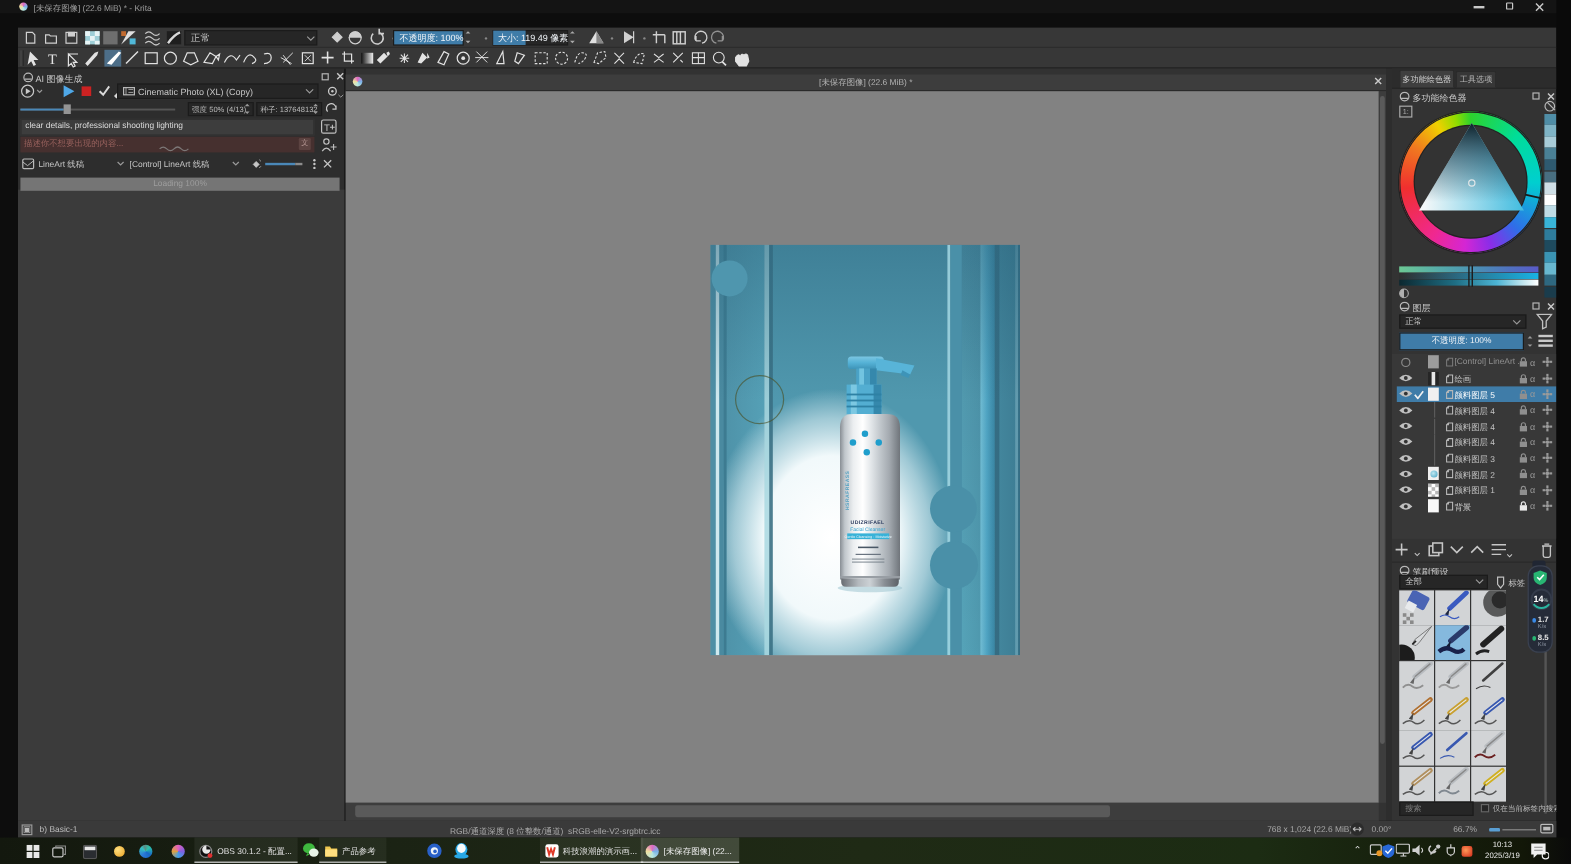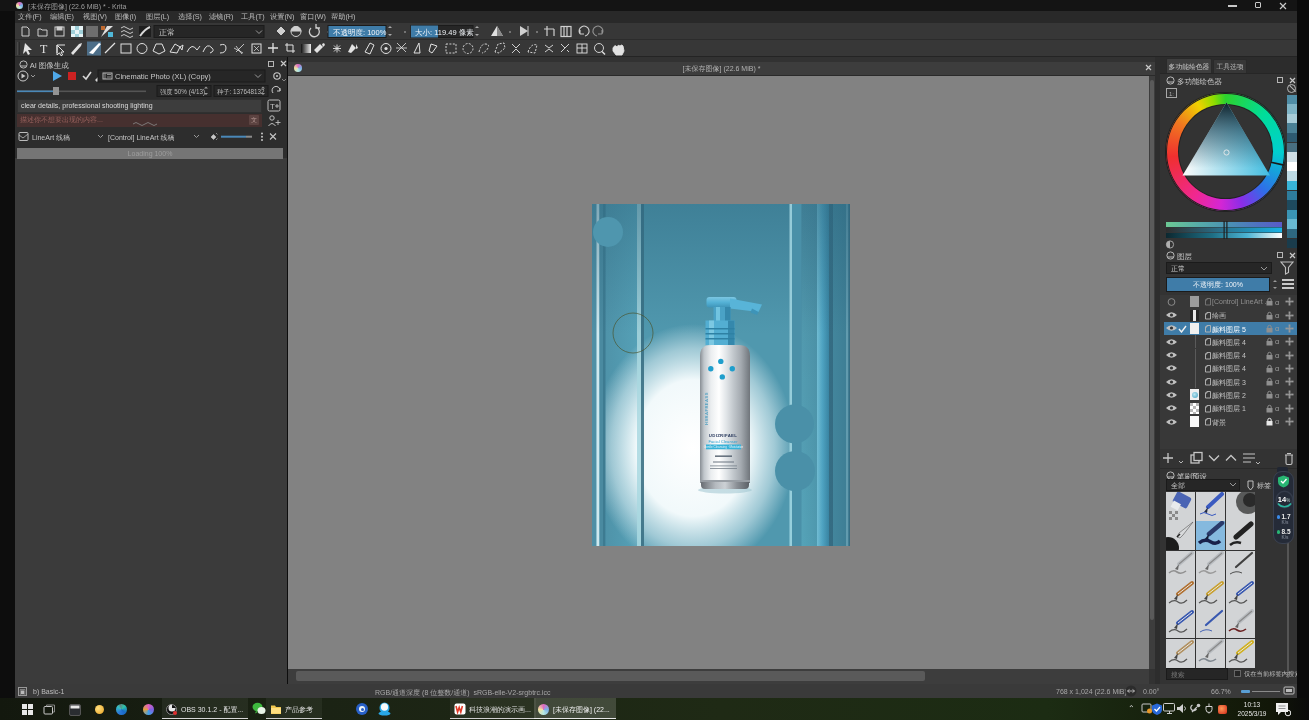--- a/index.html
+++ b/index.html
@@ -12,33 +12,20 @@
 
 <div class="abs" id="titlebar" style="left:0;top:0;width:1309px;height:11px;background:#141414;"></div>
 <div class="abs" style="left:16px;top:2px;width:7px;height:7px;border-radius:50%;background:conic-gradient(#e06ac0,#7ab0e8,#b8e8e0,#f0e0a0,#e06ac0)"></div>
 <div class="abs" style="left:28px;top:2px;font-size:7px;color:#9f9f9f;">[未保存图像] (22.6 MiB) * - Krita</div>
 <div class="abs" style="left:1228px;top:5px;width:9px;height:1.5px;background:#c9c9c9"></div>
 <div class="abs" style="left:1255px;top:2px;width:6px;height:6px;border:1.2px solid #c9c9c9;border-radius:1px"></div>
 <svg class="abs" style="left:1279px;top:2px" width="8" height="8">
       <path d="M1 1 L7 7 M7 1 L1 7" stroke="#c9c9c9" stroke-width="1.2"></path>
     </svg>
 
-<div class="abs" id="menubar" style="left:15px;top:11px;width:1282px;height:12px;background:#292929;color:#bdbdbd;font-size:7.2px;line-height:12px;">
-<span style="position:absolute;left:3px">文件(F)</span>
-<span style="position:absolute;left:35px">编辑(E)</span>
-<span style="position:absolute;left:68px">视图(V)</span>
-<span style="position:absolute;left:100px">图像(I)</span>
-<span style="position:absolute;left:131px">图层(L)</span>
-<span style="position:absolute;left:163px">选择(S)</span>
-<span style="position:absolute;left:194px">滤镜(R)</span>
-<span style="position:absolute;left:226px">工具(T)</span>
-<span style="position:absolute;left:255px">设置(N)</span>
-<span style="position:absolute;left:285px">窗口(W)</span>
-<span style="position:absolute;left:316px">帮助(H)</span>
-</div>
 
 <div class="abs" id="toolbar1" style="left:15px;top:23px;width:1282px;height:17px;background:#373737;border-bottom:1px solid #2c2c2c"></div>
 <svg class="abs" style="left:15px;top:23px" width="640" height="17" viewBox="0 0 640 17">
  <g stroke="#cfcfcf" stroke-width="1" fill="none">
   <path d="M7 4 h5 l2 2 v7 h-7 z"></path>
   <path d="M23 6 h3 l1 1 h5 v6 h-9 z"></path>
   <rect x="40" y="4" width="9" height="9"></rect>
         <rect x="42" y="4" width="5" height="3" fill="#cfcfcf"></rect>
  </g>
  <g>

